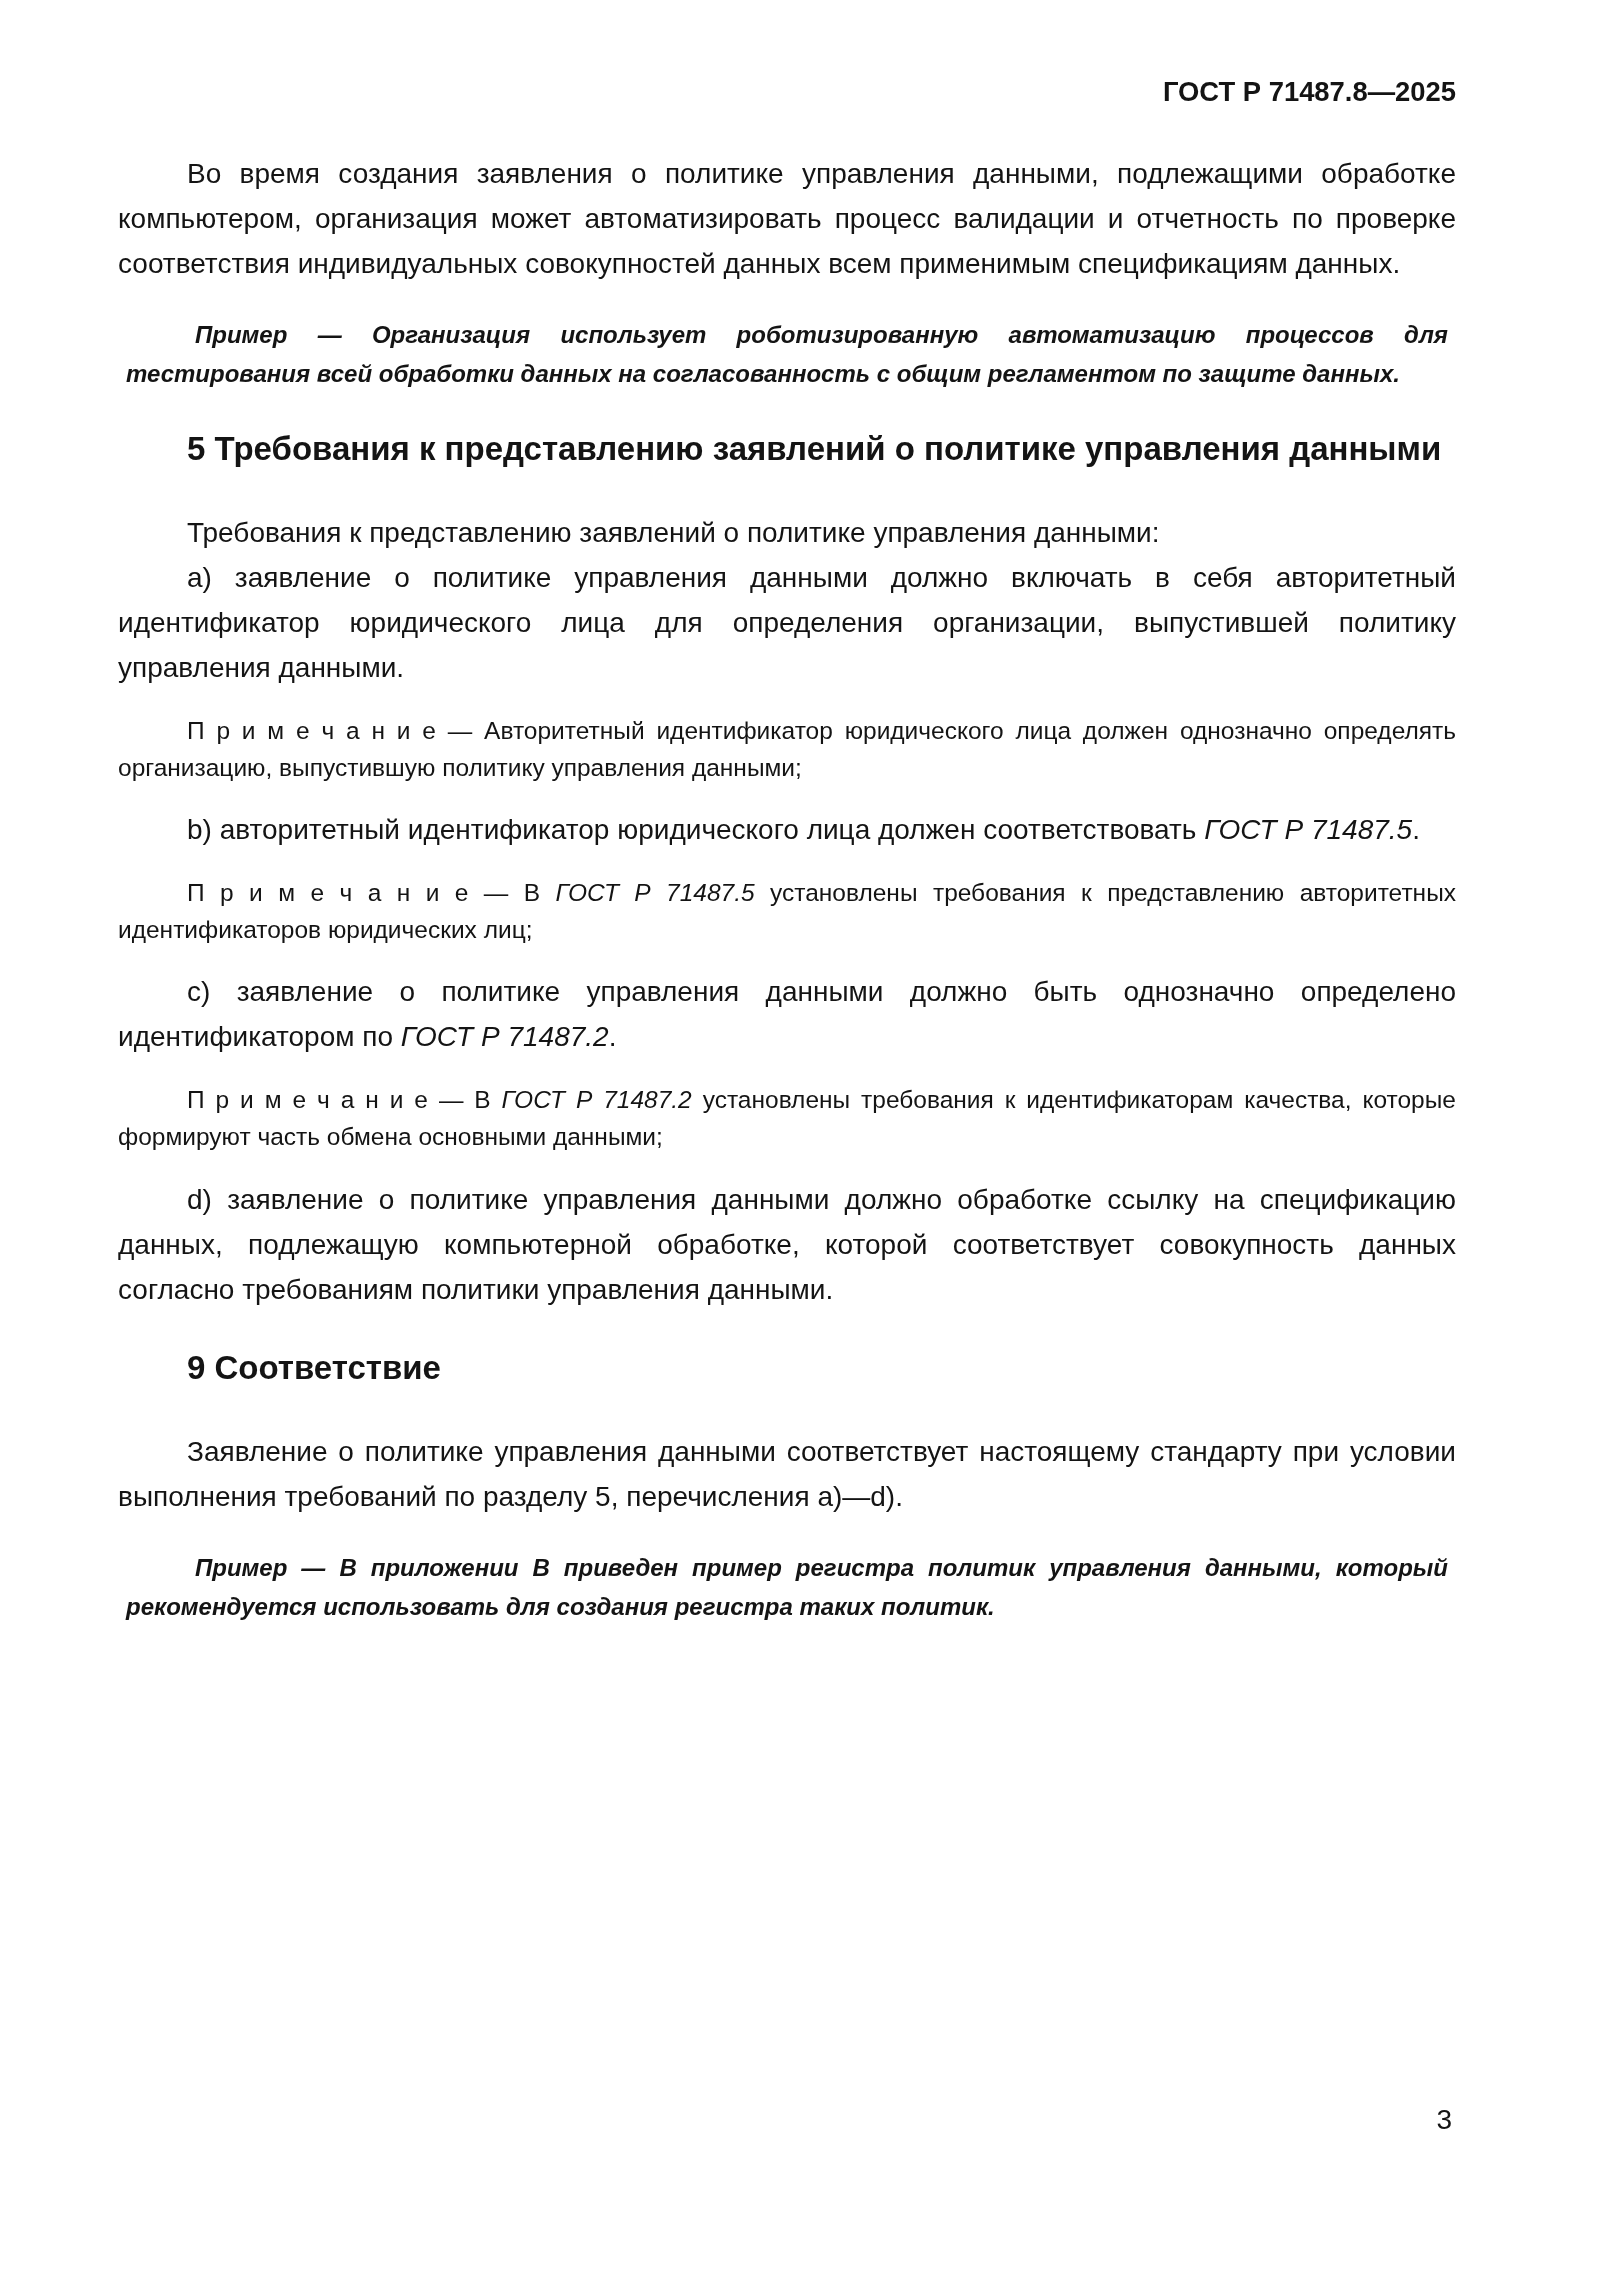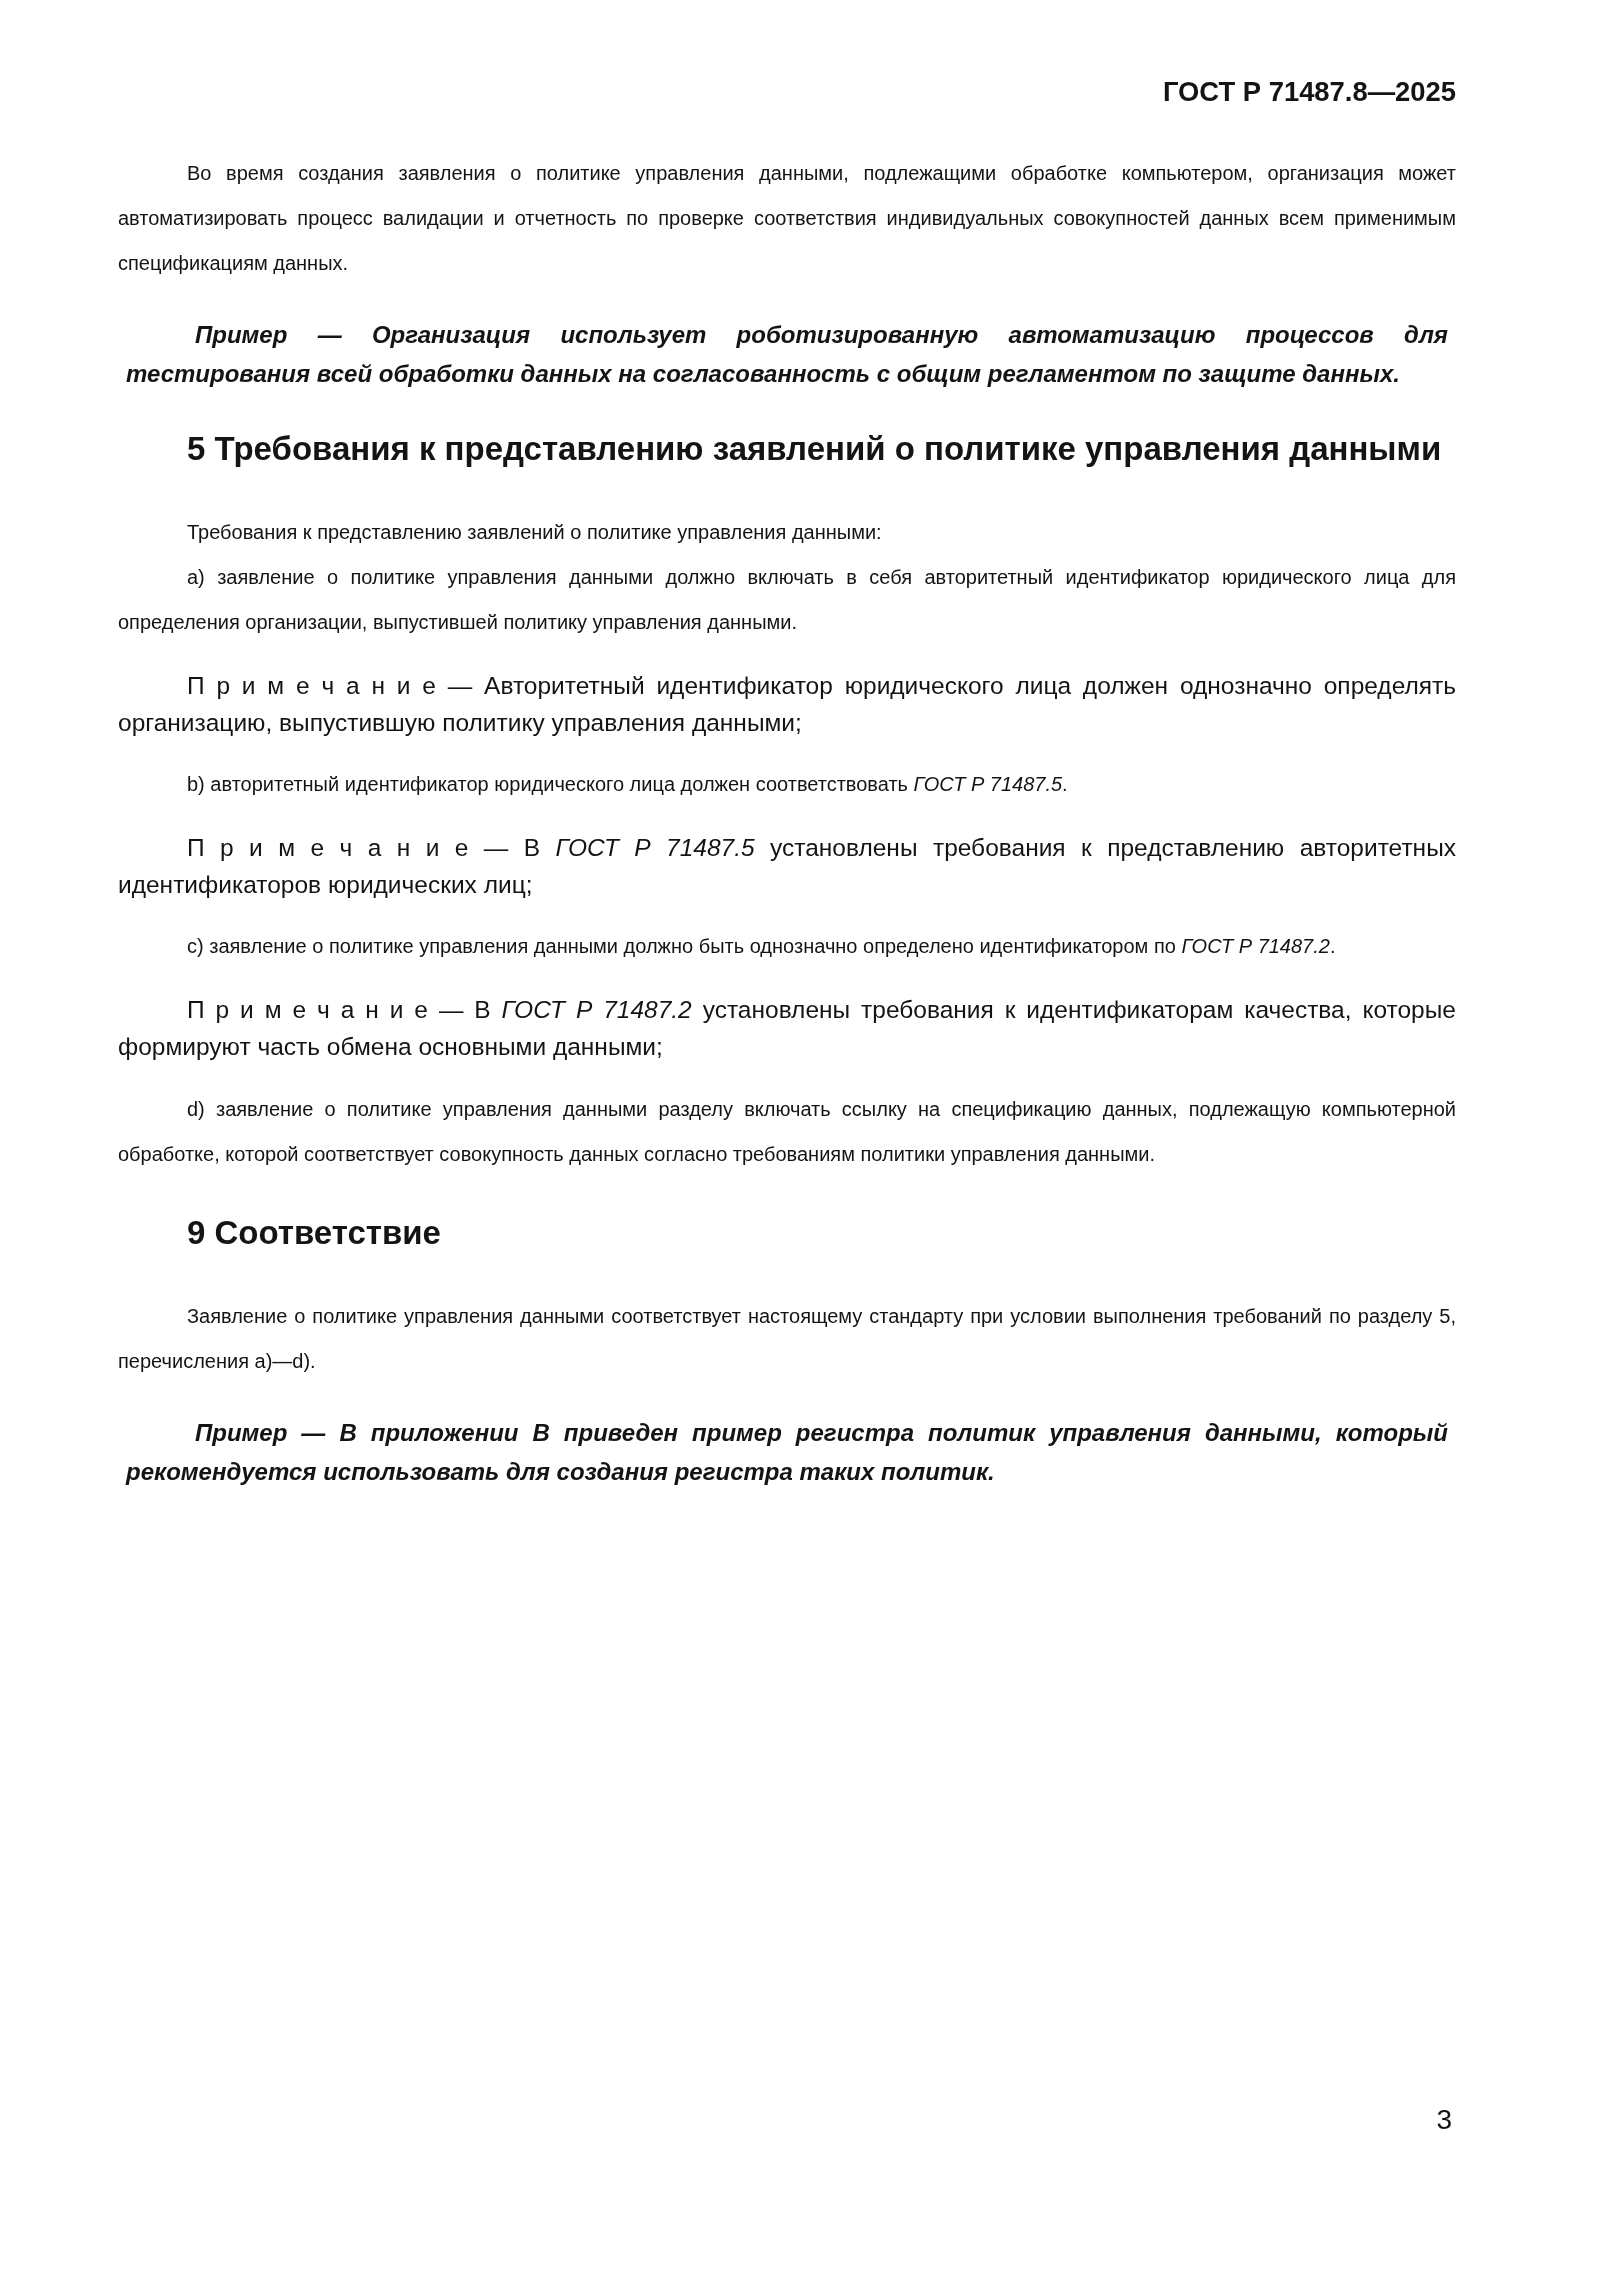--- a/index.html
+++ b/index.html
@@ -19,21 +19,21 @@
     overflow: hidden;
   }
   p { margin: 0; }
   .running-header {
     text-align: right;
     font-weight: bold;
     font-size: 27.4px;
     line-height: 33px;
   }
   .body-text {
-    font-size: 20px;
+    font-size: 28px;
     line-height: 45px;
     text-align: justify;
     text-indent: 69px;
   }
   .first-para { margin-top: 43px; }
   .example {
     font-weight: bold;
     font-style: italic;
     font-size: 24px;
     line-height: 39px;
@@ -83,21 +83,21 @@
   <p class="note"><span>П р и м е ч а н и е</span><span> — Авторитетный идентификатор юридического лица должен однозначно определять организацию, выпустившую политику управления данными;</span></p>
 
   <p class="body-text"><span>b) авторитетный идентификатор юридического лица должен соответствовать </span><span class="ref">ГОСТ Р 71487.5</span><span>.</span></p>
 
   <p class="note"><span>П р и м е ч а н и е</span><span> — В </span><span class="ref">ГОСТ Р 71487.5</span><span> установлены требования к представлению авторитетных идентификаторов юридических лиц;</span></p>
 
   <p class="body-text"><span>c) заявление о политике управления данными должно быть однозначно определено идентификатором по </span><span class="ref">ГОСТ Р 71487.2</span><span>.</span></p>
 
   <p class="note"><span>П р и м е ч а н и е</span><span> — В </span><span class="ref">ГОСТ Р 71487.2</span><span> установлены требования к идентификаторам качества, которые формируют часть обмена основными данными;</span></p>
 
-  <p class="body-text">d) заявление о политике управления данными разделу включать ссылку на спецификацию данных, подлежащую компьютерной обработке, которой соответствует совокупность данных согласно требованиям политики управления данными.</p>
+  <p class="body-text">d) заявление о политике управления данными должно обработке ссылку на спецификацию данных, подлежащую компьютерной обработке, которой соответствует совокупность данных согласно требованиям политики управления данными.</p>
 
 
   <h2 class="section-heading">9 Соответствие</h2>
 
   <p class="body-text">Заявление о политике управления данными соответствует настоящему стандарту при условии выполнения требований по разделу 5, перечисления a)—d).</p>
 
   <p class="example">Пример — В приложении В приведен пример регистра политик управления данными, который рекомендуется использовать для создания регистра таких политик.</p>
 
   <div class="page-number">3</div>
 

